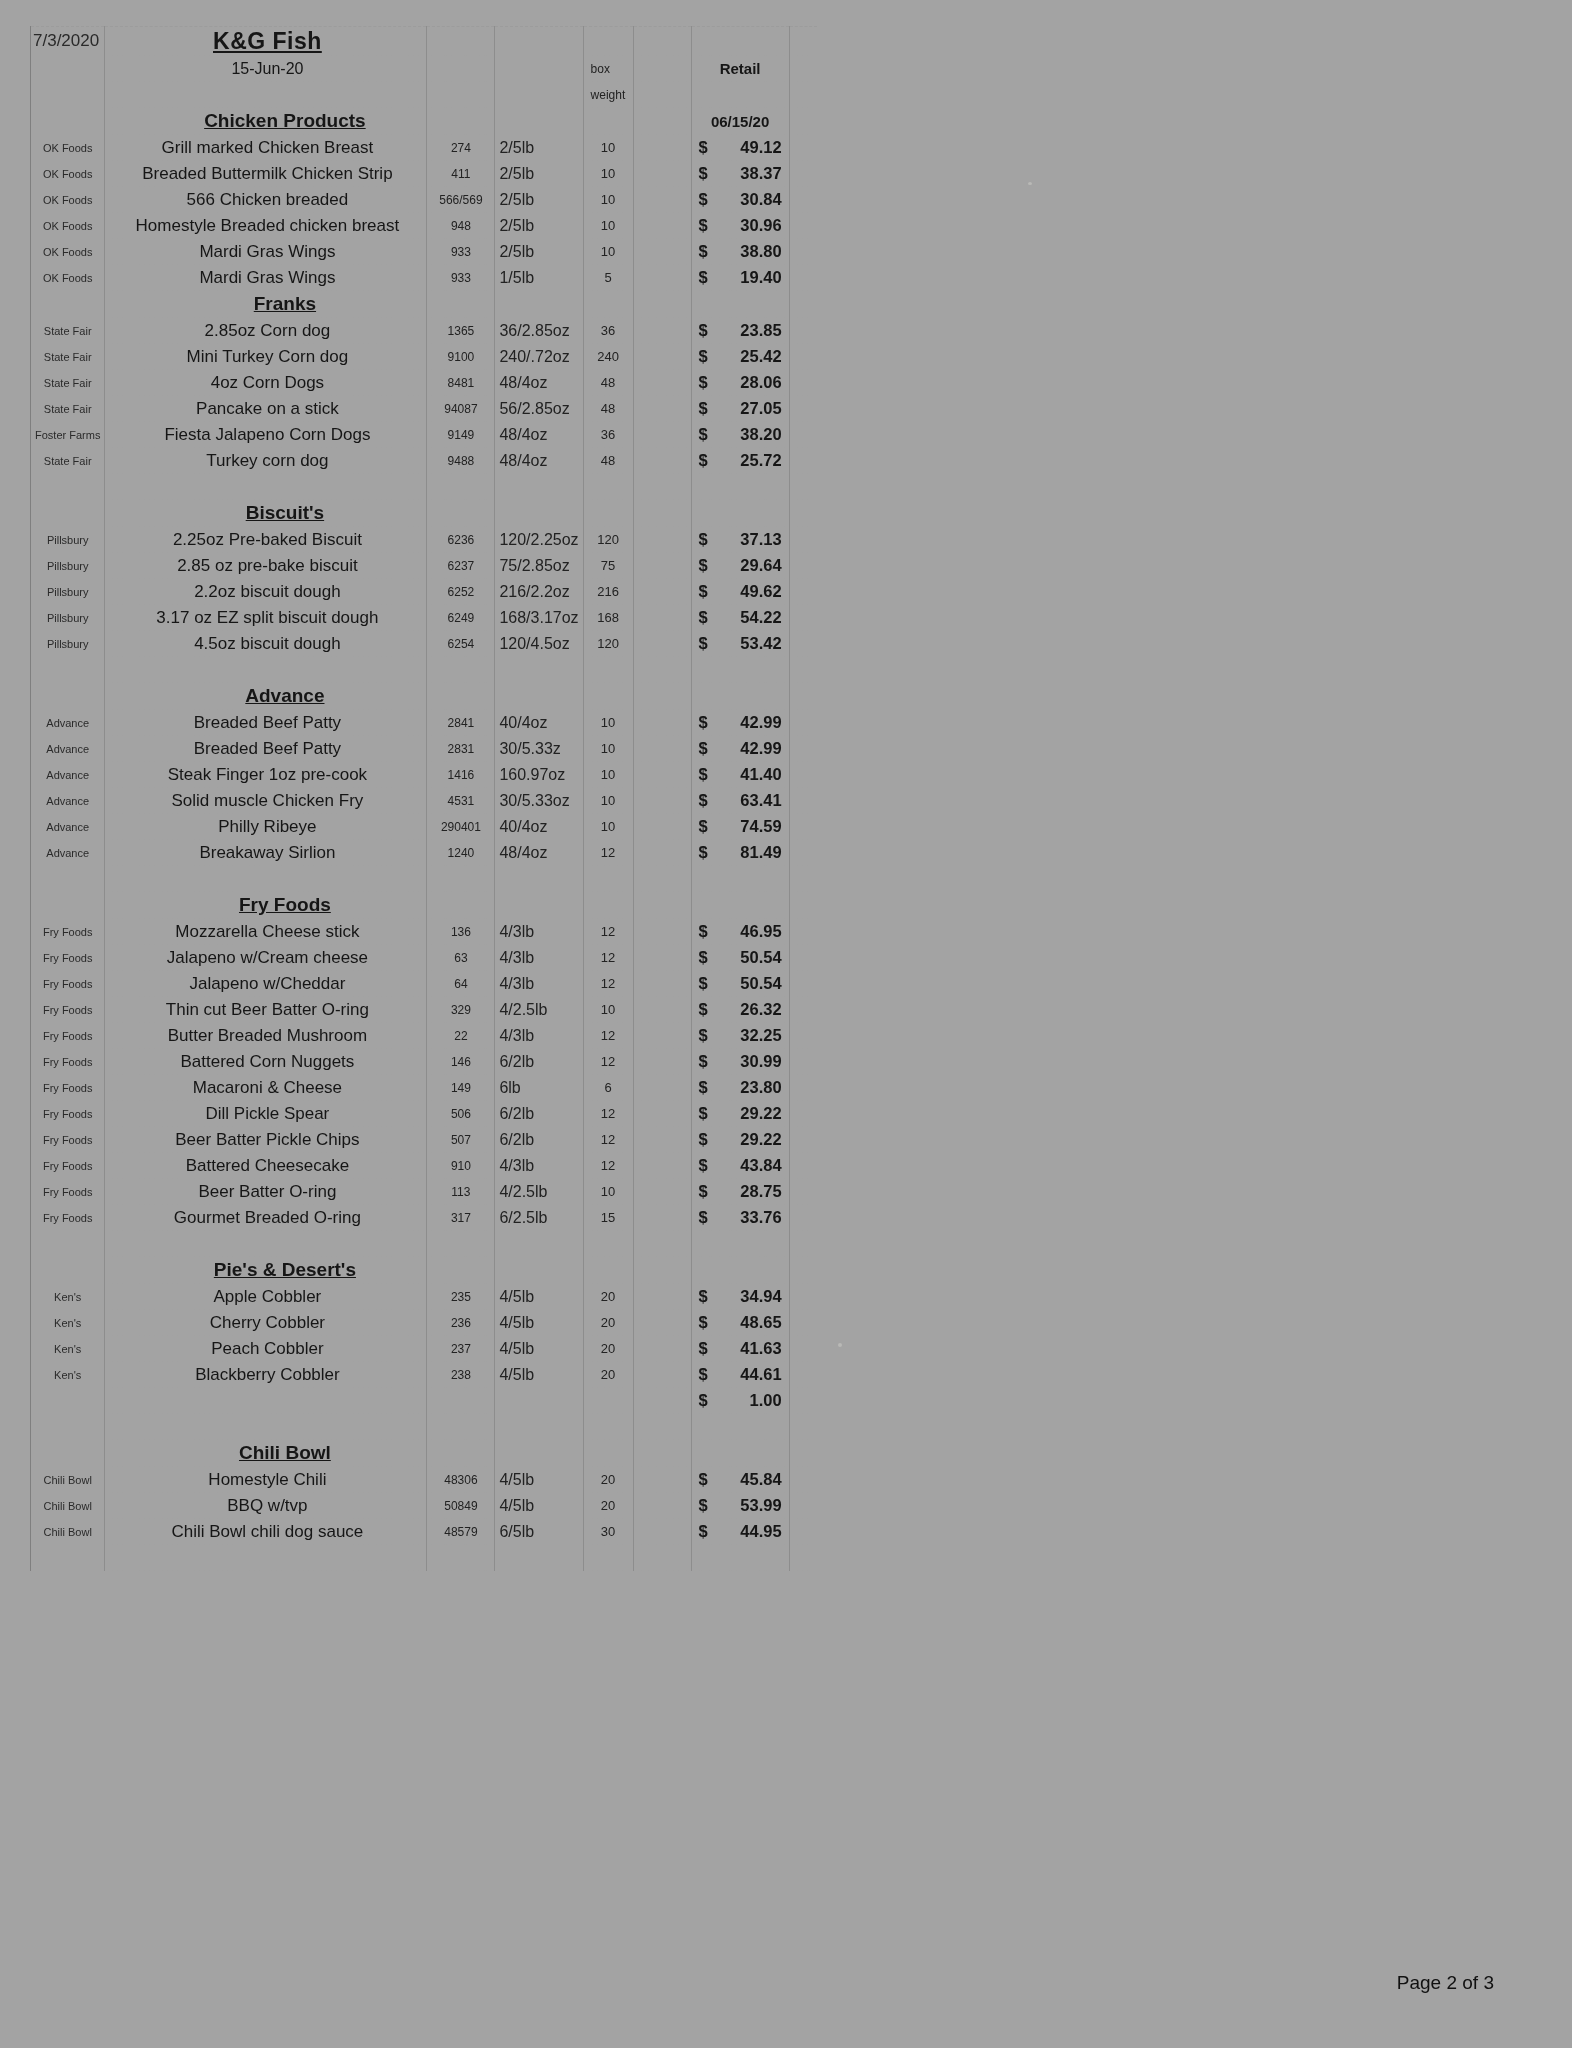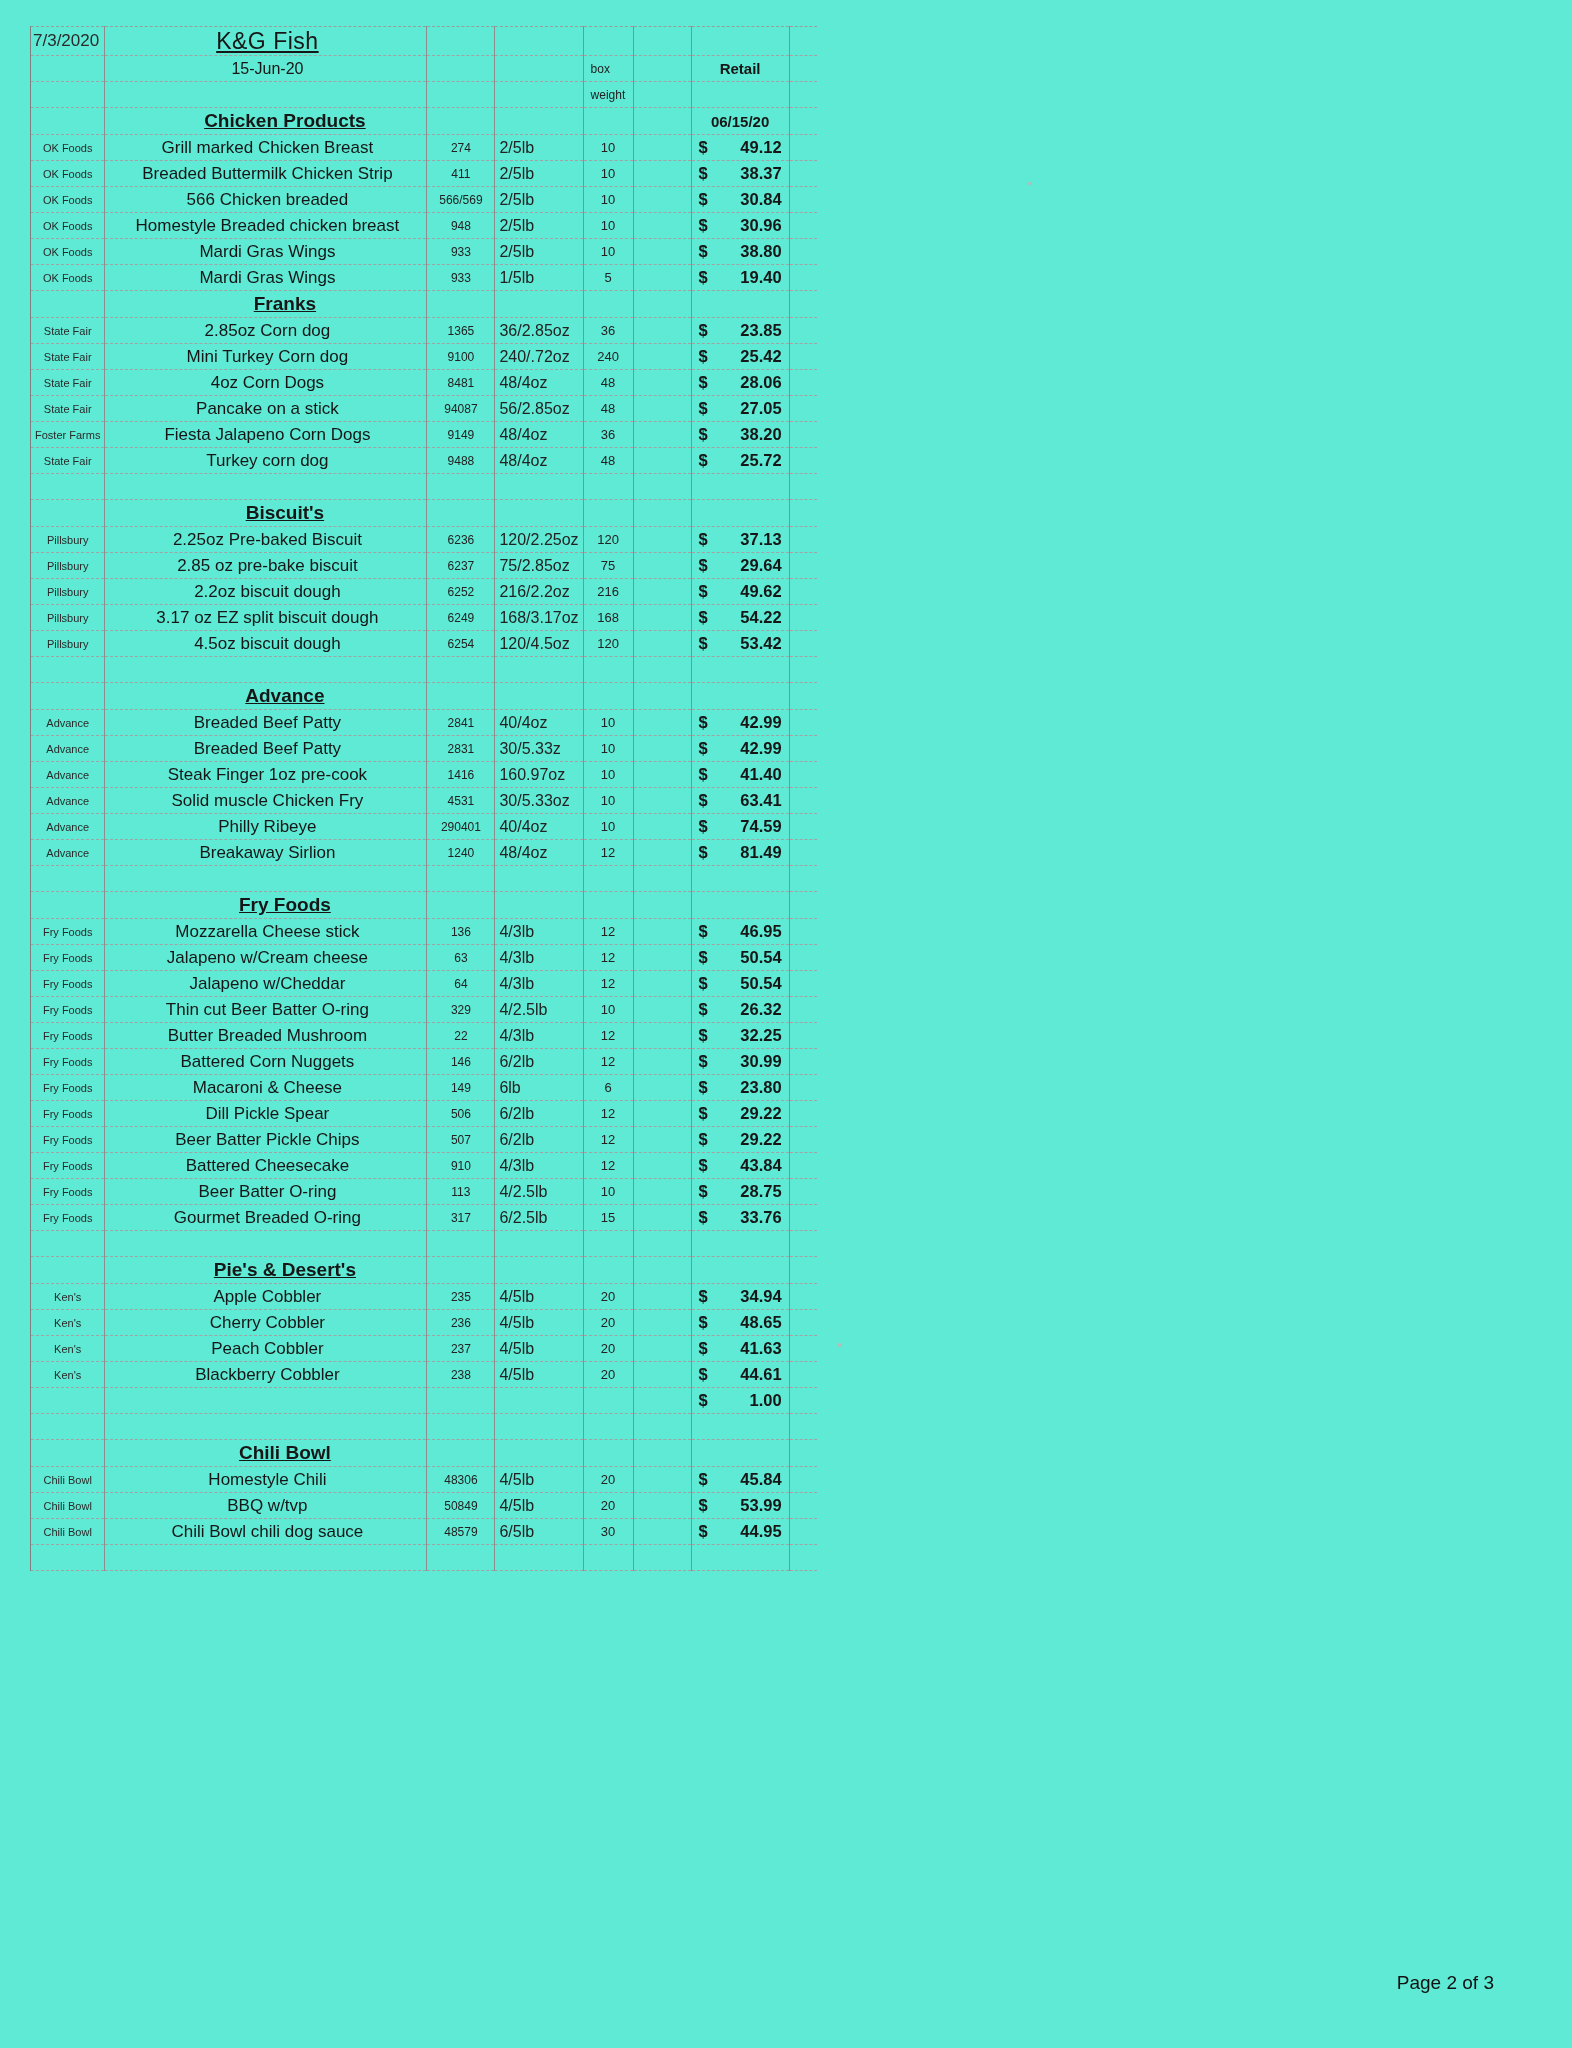--- a/index.html
+++ b/index.html
@@ -6,21 +6,21 @@
   body {
     width: 1572px; height: 2048px;
     background: #ffffff;
     font-family: "Liberation Sans", sans-serif;
     color: #161616;
     position: relative;
     overflow: hidden;
   }
   .page {
     position: absolute; inset: 0;
-    background: #5eead4;
+    background: #a3a3a3;
   }
   table.sheet {
     position: absolute; left: 30px; top: 26px;
     border-collapse: collapse;
     table-layout: fixed;
     border-left: 1px solid #7f7f7f;
     border-top: 1px dashed #9c9c9c;
   }
   col.w-brand  { width: 72px; }
   col.w-prod   { width: 322px; }
@@ -44,21 +44,21 @@
 
   .c-brand { font-size: 11px; text-align: center; color: #2a2a2a; }
   .c-prod  { font-size: 17px; text-align: center; padding-left: 7px; }
   .c-item  { font-size: 12px; text-align: center; color: #222; }
   .c-pack  { font-size: 16px; text-align: left; color: #222; }
   .c-wt    { font-size: 13px; text-align: center; color: #222; }
   .c-retail{ font-size: 16.5px; padding: 0 7px; }
 
   tr.r-title td { height: 28px; }
   .scan-date { font-size: 17px; text-align: left; padding-left: 2px; }
-  .company   { font-weight: normal; font-size: 23px; text-align: center; }
+  .company   { font-weight: bold; font-size: 23px; text-align: center; }
   .company span { text-decoration: underline; letter-spacing: 0.5px; }
   .list-date { font-size: 16px; text-align: center; }
   .hdr-small { font-size: 12px; text-align: left; padding-left: 7px; color: #222; }
   .retail-hdr{ font-weight: bold; font-size: 15px; text-align: center; }
 
   tr.r-section td { height: 26px; }
   .section-title { text-align: center; }
   .section-title .sec-name {
     font-weight: bold; font-size: 19px;
     text-decoration: underline;

